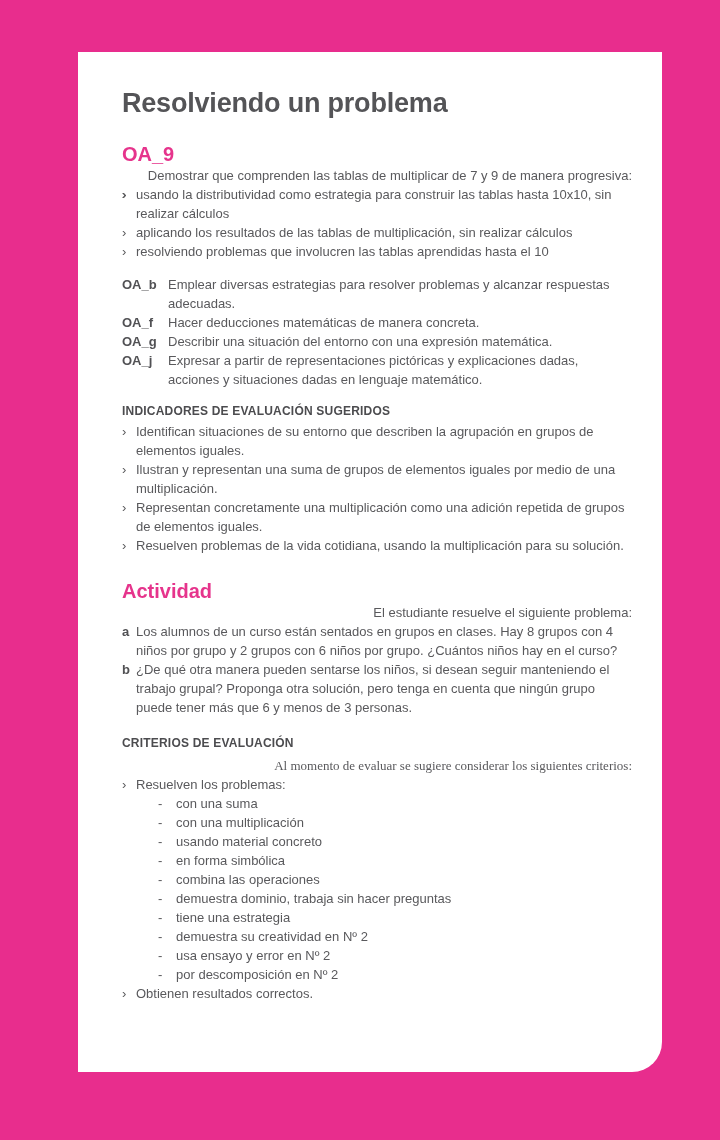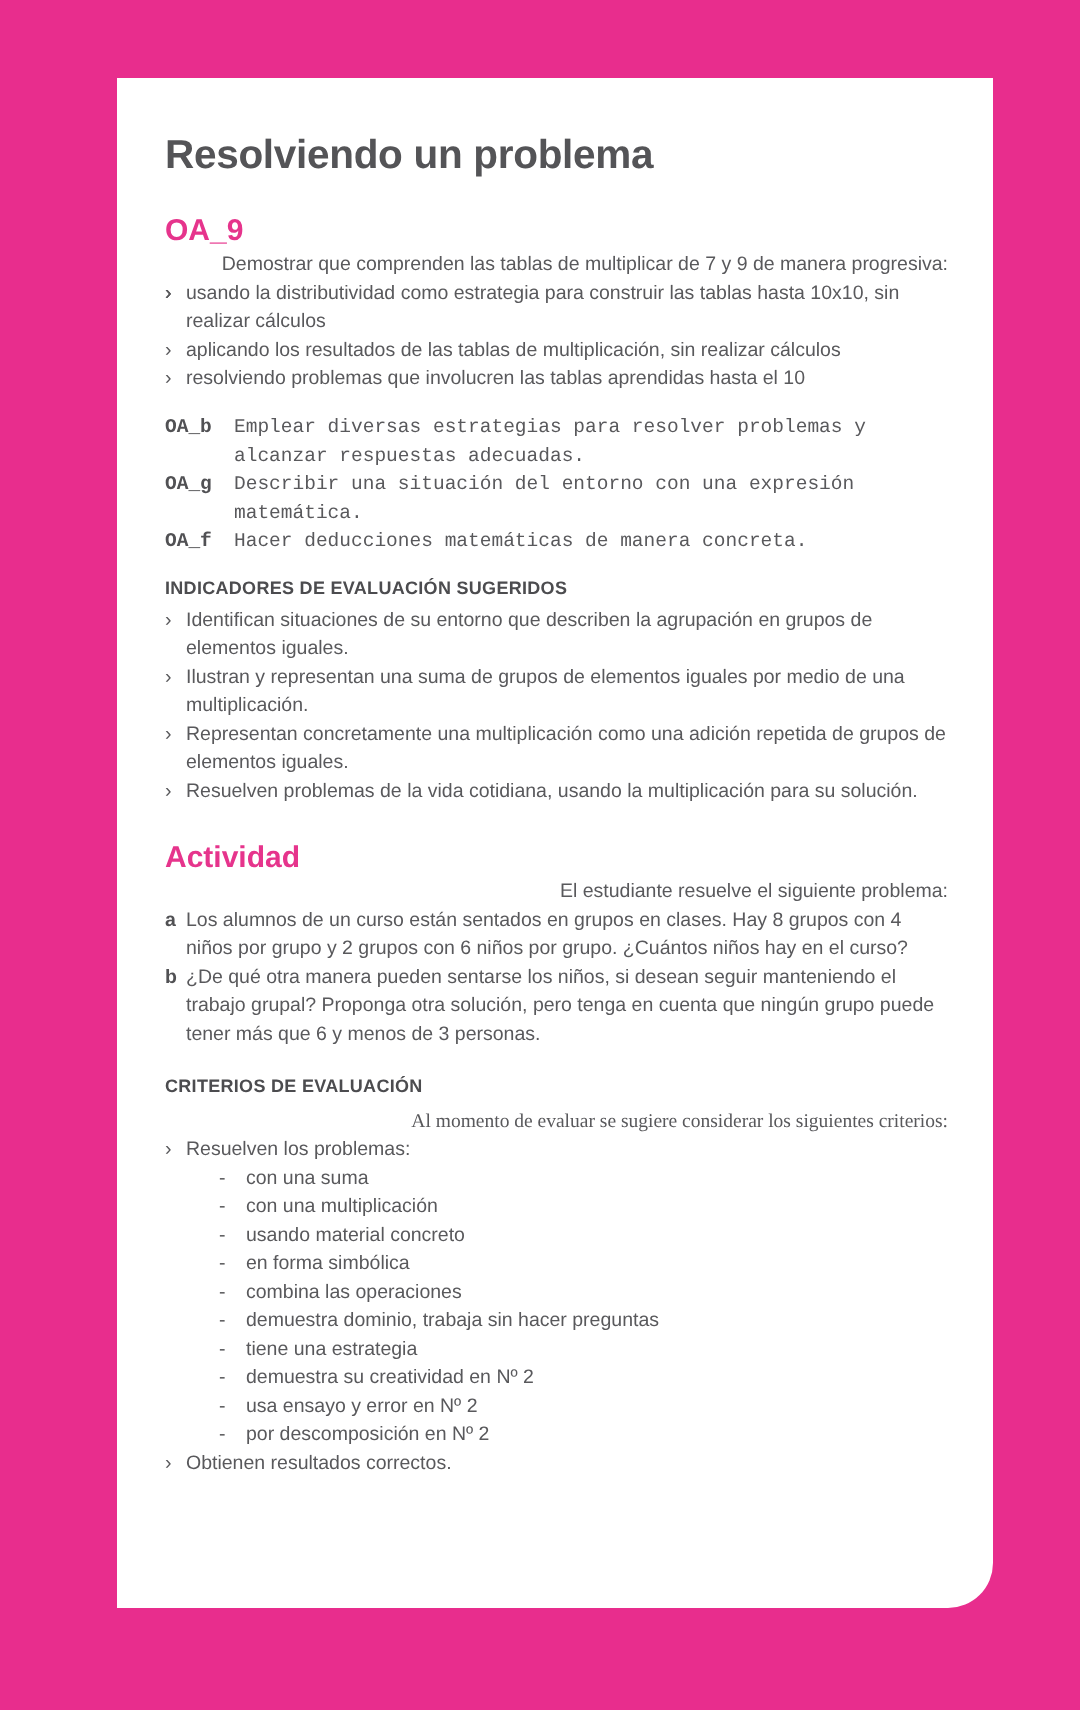--- a/index.html
+++ b/index.html
@@ -9,21 +9,21 @@
     background: #e82d8d;
     position: relative;
     overflow: hidden;
   }
   .card {
     position: absolute;
     left: 78px; top: 52px;
     width: 584px; height: 1020px;
     background: #ffffff;
     border-radius: 0 0 30px 0;
-    padding: 36px 30px 0 32px;
+    padding: 36px 30px 0 44px;
     color: #59595c;
     font-size: 13px;
     line-height: 19px;
   }
   .page-title {
     font-size: 27px;
     line-height: 30px;
     font-weight: bold;
     color: #545457;
     letter-spacing: -0.2px;
@@ -48,21 +48,21 @@
   .chev-list li {
     position: relative;
     padding-left: 14px;
   }
   .chev-list .marker {
     position: absolute;
     left: 0; top: 0;
     color: #59595c;
   }
   .oa-refs { margin-top: 14px; }
-  .oa-row { display: grid; grid-template-columns: 46px 1fr; font-family: Liberation Mono, monospace; }
+  .oa-row { display: grid; grid-template-columns: 46px 1fr; }
   .oa-code { font-weight: bold; color: #515154; }
   .indicadores { margin-top: 13px; }
   .indicadores ul { margin-top: 1px; }
   .actividad-heading { margin-top: 25px; }
   .ab-row { display: grid; grid-template-columns: 14px 1fr; }
   .ab-label { font-weight: bold; color: #515154; }
   .criterios { margin-top: 17px; }
   .criterios .intro { margin-top: 3px; font-family: Liberation Serif, serif; }
   .dash-list { margin-left: 36px; }
   .dash-list li { position: relative; padding-left: 18px; }
@@ -86,26 +86,30 @@
       <li><span class="marker">›</span><span>resolviendo problemas que involucren las tablas aprendidas hasta el 10</span></li>
     </ul>
   </section>
 
   <section class="oa-refs">
     <div class="oa-row">
       <span class="oa-code">OA_b</span>
       <span>Emplear diversas estrategias para resolver problemas y alcanzar respuestas adecuadas.</span>
     </div>
     <div class="oa-row">
+      <span class="oa-code">OA_f</span>
+      <span>Hacer deducciones matemáticas de manera concreta.</span>
+    </div>
+    <div class="oa-row">
       <span class="oa-code">OA_g</span>
       <span>Describir una situación del entorno con una expresión matemática.</span>
     </div>
     <div class="oa-row">
-      <span class="oa-code">OA_f</span>
-      <span>Hacer deducciones matemáticas de manera concreta.</span>
+      <span class="oa-code">OA_j</span>
+      <span>Expresar a partir de representaciones pictóricas y explicaciones dadas, acciones y situaciones dadas en lenguaje matemático.</span>
     </div>
   </section>
 
   <section class="indicadores">
     <h3 class="upper-heading">INDICADORES DE EVALUACIÓN SUGERIDOS</h3>
     <ul class="chev-list">
       <li><span class="marker">›</span><span>Identifican situaciones de su entorno que describen la agrupación en grupos de elementos iguales.</span></li>
       <li><span class="marker">›</span><span>Ilustran y representan una suma de grupos de elementos iguales por medio de una multiplicación.</span></li>
       <li><span class="marker">›</span><span>Representan concretamente una multiplicación como una adición repetida de grupos de elementos iguales.</span></li>
       <li><span class="marker">›</span><span>Resuelven problemas de la vida cotidiana, usando la multiplicación para su solución.</span></li>

